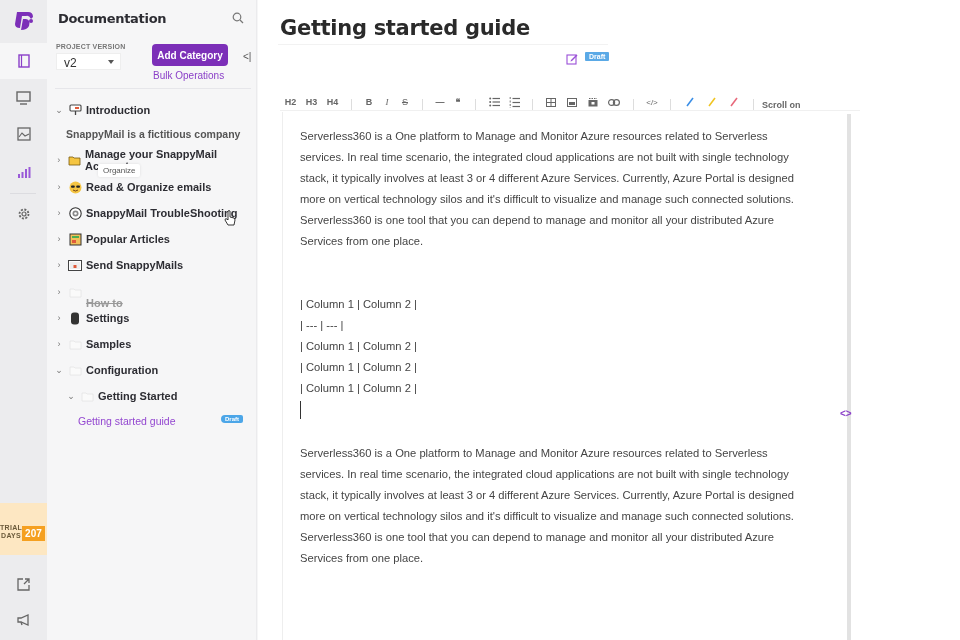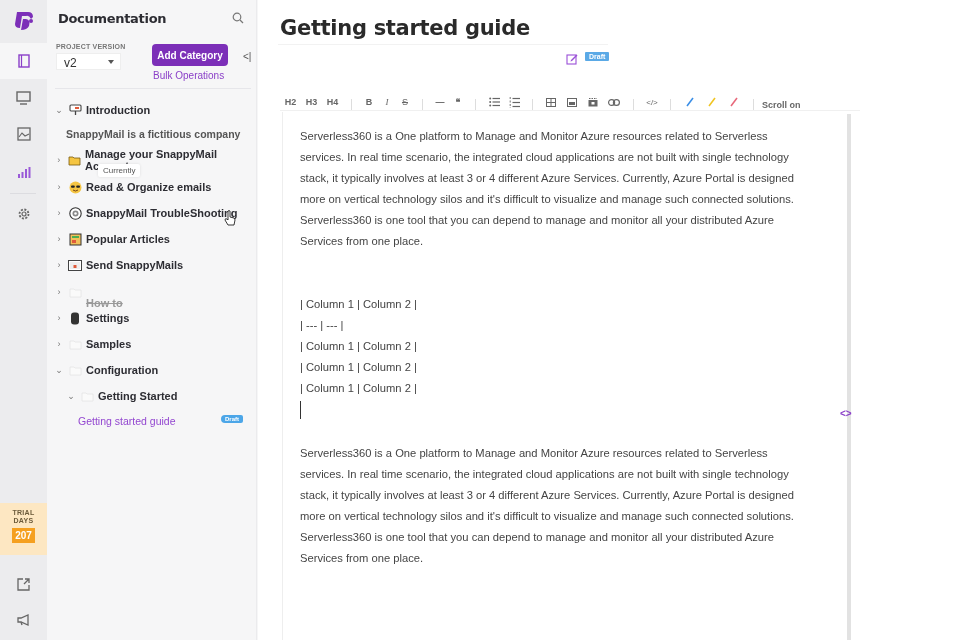--- a/index.html
+++ b/index.html
@@ -5,21 +5,21 @@
   * { box-sizing: border-box; margin: 0; padding: 0; }
   html, body { width: 960px; height: 640px; overflow: hidden; background: #f6f6f7; font-family: "Liberation Sans", sans-serif; }
   .app { position: relative; width: 960px; height: 640px; }
 
   
   .rail { position: absolute; left: 0; top: 0; width: 47px; height: 640px; background: #ececee; }
   .rail .logo { width: 47px; height: 42px; display:flex; align-items:center; justify-content:center; background:#ececee; }
   .rail .ri { position:absolute; left:0; width:47px; height:36px; display:flex; align-items:center; justify-content:center; }
   .rail .ri.active { background:#f6f6f7; }
   .rail .sep { position:absolute; left:10px; width:26px; height:1px; background:#dcdce0; }
-  .trial { position:absolute; left:0; top:503px; width:47px; height:52px; background:#fde7c2; display:flex; flex-direction:column; align-items:center; padding-top:6px; }
+  .trial { position:absolute; left:0; top:503px; width:47px; height:52px; background:#fde7c2; display:flex; flex-direction:row; align-items:center; padding-top:6px; }
   .trial .lbl { font-size:7px; color:#6b5a3a; font-weight:bold; text-align:center; line-height:8px; letter-spacing:0.3px; }
   .trial .num { margin-top:3px; background:#f5a020; color:#fff; font-size:10px; font-weight:bold; padding:2px 3px; }
 
   
   .sidebar { position:absolute; left:47px; top:0; width:210px; height:640px; background:#f6f6f7; border-right:1px solid #ebebed; }
   .sb-title { position:absolute; left:11px; top:11px; font-size:13px; color:#2d2d33; font-weight:bold; font-family:"DejaVu Sans", sans-serif; letter-spacing:-0.3px; }
   .sb-search { position:absolute; left:185px; top:10px; }
   .pv-label { position:absolute; left:9px; top:43px; font-size:7px; color:#777; letter-spacing:0.2px; font-weight:bold; }
   .pv-select { position:absolute; left:9px; top:53px; width:65px; height:17px; background:#fff; border:1px solid #eee; font-size:12px; color:#333; padding:2px 0 0 7px; }
   .pv-select .caret { position:absolute; right:6px; top:6px; width:0; height:0; border-left:3px solid transparent; border-right:3px solid transparent; border-top:4px solid #555; }
@@ -261,21 +261,21 @@
       <span class="ico">
         <svg width="13" height="11" viewBox="0 0 13 11">
             <path d="M1 2 H5 L6 3 H12 V10 H1 Z" fill="#fafafa" stroke="#e4e4e4" stroke-width="0.8"></path>
           </svg>
       </span>
       <span class="t">Getting Started</span>
     </div>
     <div class="tree-sub active" style="left:31px; top:415px;">Getting started guide</div>
     <div class="draft-mini">Draft</div>
 
-    <div class="tooltip">Currently</div>
+    <div class="tooltip">Organize</div>
     <div class="cursor">
       <svg width="12" height="16" viewBox="0 0 12 16">
           <path d="M4 1 Q5 0 6 1 V7 L10 8 Q11 9 11 10 L10 15 H4 L1 10 Q1 8 3 9 L4 10 Z" fill="#fff" stroke="#222" stroke-width="0.9"></path>
         </svg>
     </div>
   </div>
 
   <div class="topline"></div>
 
   <div class="main">

